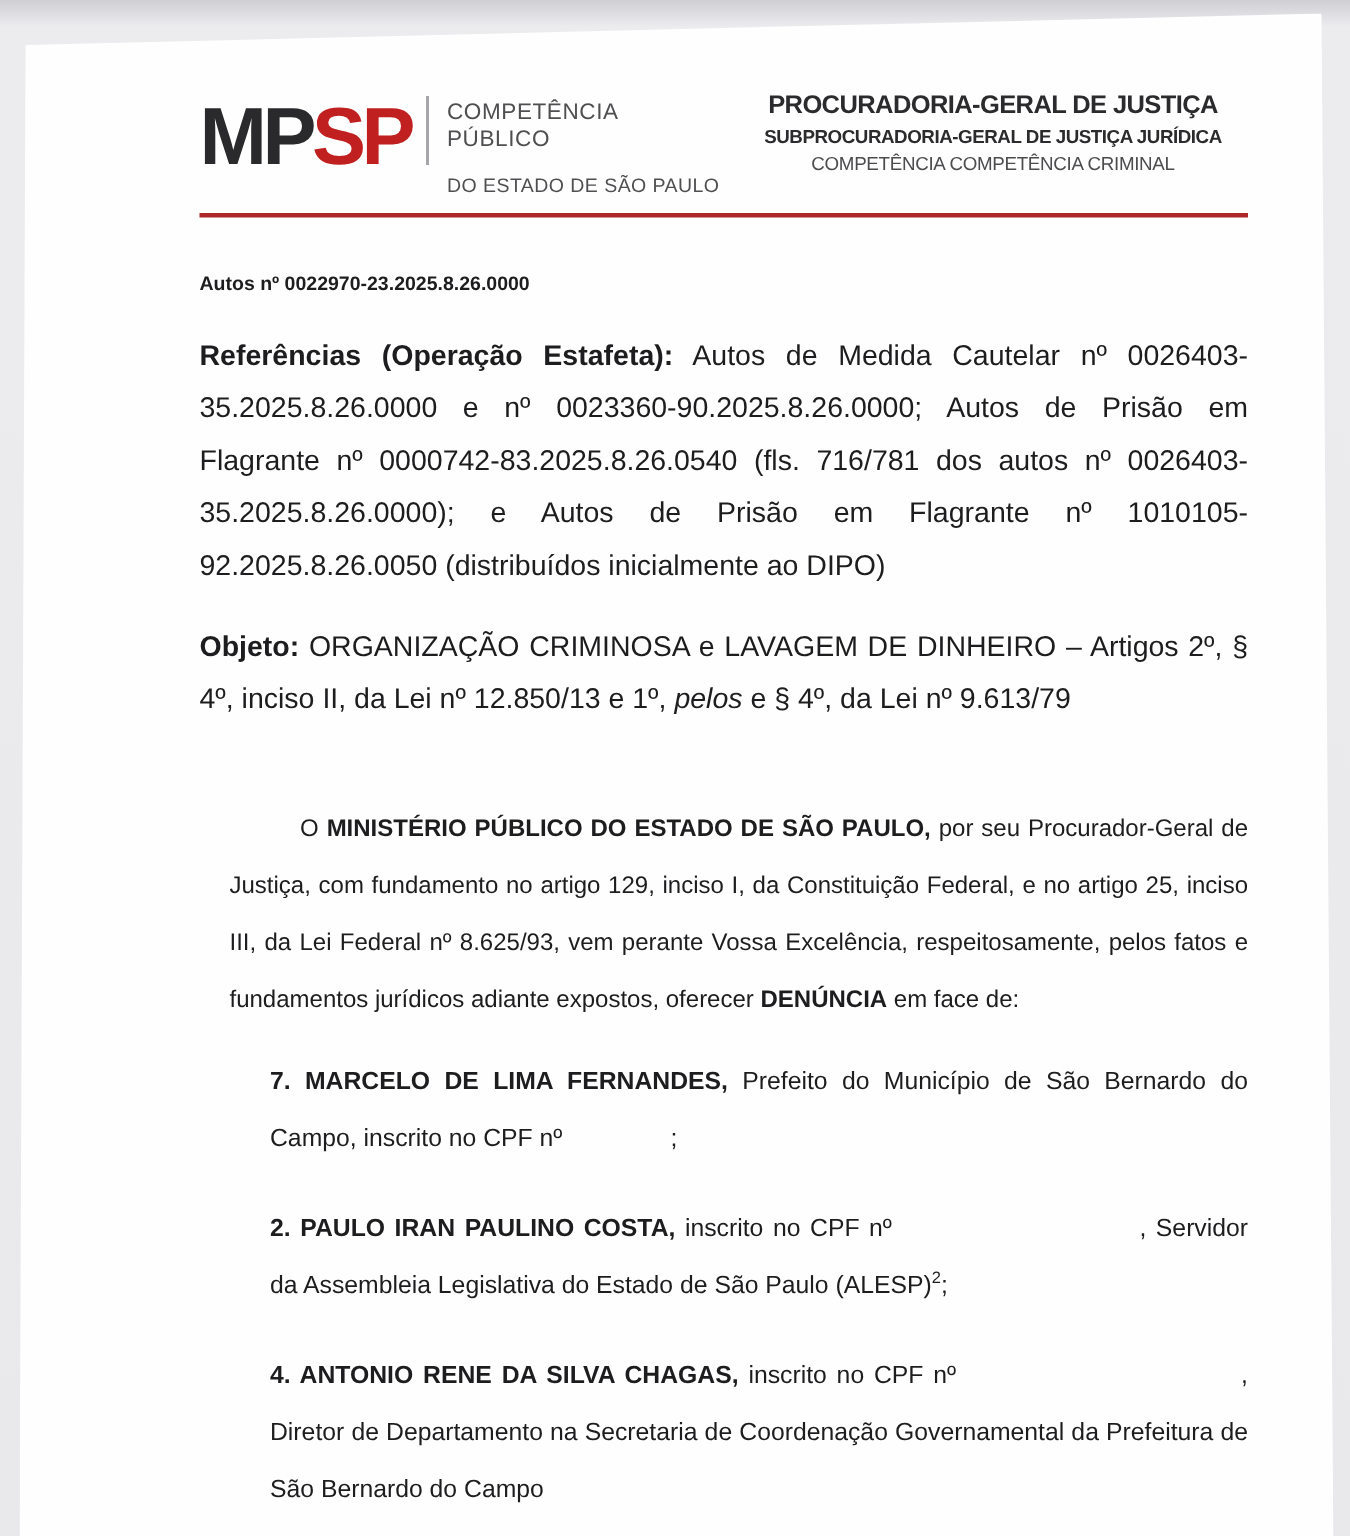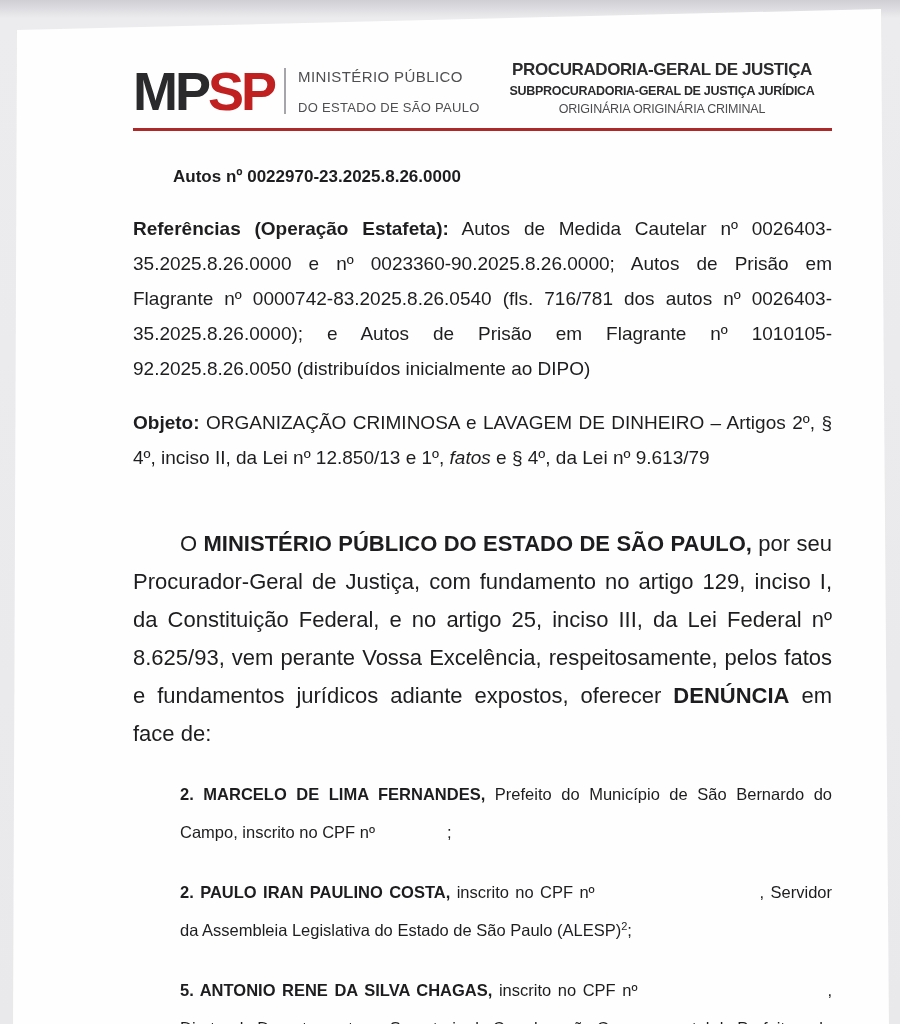--- a/index.html
+++ b/index.html
@@ -11,21 +11,21 @@
   }
   .page {
     position:absolute; left:0; top:0; width:900px; height:1034px;
     background:#fefefe;
     clip-path: polygon(17px 30px, 881px 9px, 889px 1034px, 13px 1034px);
   }
   .content { position:absolute; left:133px; top:0; width:699px; }
 
   
   .header { margin-top:60px; display:flex; align-items:flex-start; }
-  .logo-block { display:flex; align-items:center; margin-top:4px; }
+  .logo-block { display:flex; margin-top:4px; }
   .mpsp { font-size:54px; font-weight:800; letter-spacing:-3px; line-height:1; color:#2a2a2c; }
   .mpsp .sp { color:#c0201f; }
   .logo-sep { width:2px; height:46px; background:#a6a6aa; margin:0 12px 0 10px; }
   .org { color:#4f4f52; line-height:1.2; padding-top:2px; }
   .org-1 { font-size:15px; letter-spacing:0.4px; }
   .org-2 { font-size:13px; letter-spacing:0.3px; margin-top:14px; }
 
   .unit-group { margin-left:auto; display:flex;flex-direction:column; }
   .unit-redbar { width:3px; background:#b2282b; align-self:stretch; }
   .unit { width:340px; margin-left:12px; text-align:center; color:#2b2b2d; }
@@ -33,27 +33,27 @@
   .unit-2 { font-size:12.5px; font-weight:700; letter-spacing:-0.3px; margin-top:4px; }
   .unit-3 { font-size:12.5px; color:#4c4c4f; letter-spacing:-0.2px; margin-top:4px; }
 
   .rule-red { height:3px; background:#ad2829; margin-top:10px; }
 
   
   .doc-title {
     margin-top:30px; font-size:19px; font-weight:700; line-height:35px;
     text-align:justify; letter-spacing:-0.1px; color:#1b1b1d;
   }
-  .autos-line { margin-top:36px; font-size:17px; font-weight:700;margin-left:40px; }
+  .autos-line { margin-top:36px; font-size:13px; font-weight:700; }
   .para { font-size:19px; line-height:35px; text-align:justify; }
   .refs-para { margin-top:24px; }
   .objeto-para { margin-top:6px; }
   .intro-para {
-    margin-top:50px; font-size:22px; line-height:38px;
-    text-align:justify; text-indent:47px;
+    margin-top:50px; font-size:16px; line-height:38px;
+    text-align:justify; text-indent:47px;margin-left:20px;
   }
   .defendant {
     margin-top:16px; margin-bottom:22px; padding-left:47px;
     font-size:16.5px; line-height:38px; text-align:justify;
   }
   b, strong { font-weight:700; }
   em.caput { font-style:italic; }
   sup { font-size:11px; line-height:0; vertical-align:super; }
 
   .cpf-gap { display:inline-block; }
@@ -65,45 +65,45 @@
 <body>
 
 <div class="page">
   <div class="content">
 
     <div class="header">
       <div class="logo-block">
         <div class="mpsp"><span>MP</span><span class="sp">SP</span></div>
         <div class="logo-sep"></div>
         <div class="org">
-          <div class="org-1">MINISTÉRIO PÚBLICO</div>
+          <div class="org-1">COMPETÊNCIA PÚBLICO</div>
           <div class="org-2">DO ESTADO DE SÃO PAULO</div>
         </div>
       </div>
       <div class="unit-group">
         <div class="unit-redbar"></div>
         <div class="unit">
           <div class="unit-1">PROCURADORIA-GERAL DE JUSTIÇA</div>
           <div class="unit-2">SUBPROCURADORIA-GERAL DE JUSTIÇA JURÍDICA</div>
-          <div class="unit-3">ORIGINÁRIA ORIGINÁRIA CRIMINAL</div>
+          <div class="unit-3">COMPETÊNCIA COMPETÊNCIA CRIMINAL</div>
         </div>
       </div>
     </div>
 
     <div class="rule-red"></div>
 
 
     <div class="autos-line">Autos nº 0022970-23.2025.8.26.0000</div>
 
     <p class="para refs-para"><strong>Referências (Operação Estafeta):</strong><span> Autos de Medida Cautelar nº 0026403-35.2025.8.26.0000 e nº 0023360-90.2025.8.26.0000; Autos de Prisão em Flagrante nº 0000742-83.2025.8.26.0540 (fls. 716/781 dos autos nº 0026403-35.2025.8.26.0000); e Autos de Prisão em Flagrante nº 1010105-92.2025.8.26.0050 (distribuídos inicialmente ao DIPO)</span></p>
 
-    <p class="para objeto-para"><strong>Objeto:</strong><span> ORGANIZAÇÃO CRIMINOSA e LAVAGEM DE DINHEIRO – Artigos 2º, § 4º, inciso II, da Lei nº 12.850/13 e 1º, </span><em class="caput">fatos</em><span> e § 4º, da Lei nº 9.613/79</span></p>
+    <p class="para objeto-para"><strong>Objeto:</strong><span> ORGANIZAÇÃO CRIMINOSA e LAVAGEM DE DINHEIRO – Artigos 2º, § 4º, inciso II, da Lei nº 12.850/13 e 1º, </span><em class="caput">pelos</em><span> e § 4º, da Lei nº 9.613/79</span></p>
 
     <p class="intro-para"><span>O </span><strong>MINISTÉRIO PÚBLICO DO ESTADO DE SÃO PAULO,</strong><span> por seu Procurador-Geral de Justiça, com fundamento no artigo 129, inciso I, da Constituição Federal, e no artigo 25, inciso III, da Lei Federal nº 8.625/93, vem perante Vossa Excelência, respeitosamente, pelos fatos e fundamentos jurídicos adiante expostos, oferecer </span><strong>DENÚNCIA</strong><span> em face de:</span></p>
 
-    <p class="defendant"><strong>2. MARCELO DE LIMA FERNANDES,</strong><span> Prefeito do Município de São Bernardo do Campo, inscrito no CPF nº</span><span class="cpf-gap cpf-gap-0"></span><span>;</span><sup></sup><span></span></p>
+    <p class="defendant"><strong>7. MARCELO DE LIMA FERNANDES,</strong><span> Prefeito do Município de São Bernardo do Campo, inscrito no CPF nº</span><span class="cpf-gap cpf-gap-0"></span><span>;</span><sup></sup><span></span></p>
 
     <p class="defendant"><strong>2. PAULO IRAN PAULINO COSTA,</strong><span> inscrito no CPF nº</span><span class="cpf-gap cpf-gap-1"></span><span>, Servidor da Assembleia Legislativa do Estado de São Paulo (ALESP)</span><sup>2</sup><span>;</span></p>
 
-    <p class="defendant"><strong>5. ANTONIO RENE DA SILVA CHAGAS,</strong><span> inscrito no CPF nº</span><span class="cpf-gap cpf-gap-2"></span><span>, Diretor de Departamento na Secretaria de Coordenação Governamental da Prefeitura de São Bernardo do Campo</span></p>
+    <p class="defendant"><strong>4. ANTONIO RENE DA SILVA CHAGAS,</strong><span> inscrito no CPF nº</span><span class="cpf-gap cpf-gap-2"></span><span>, Diretor de Departamento na Secretaria de Coordenação Governamental da Prefeitura de São Bernardo do Campo</span></p>
 
   </div>
 </div>
 
 </body></html>

